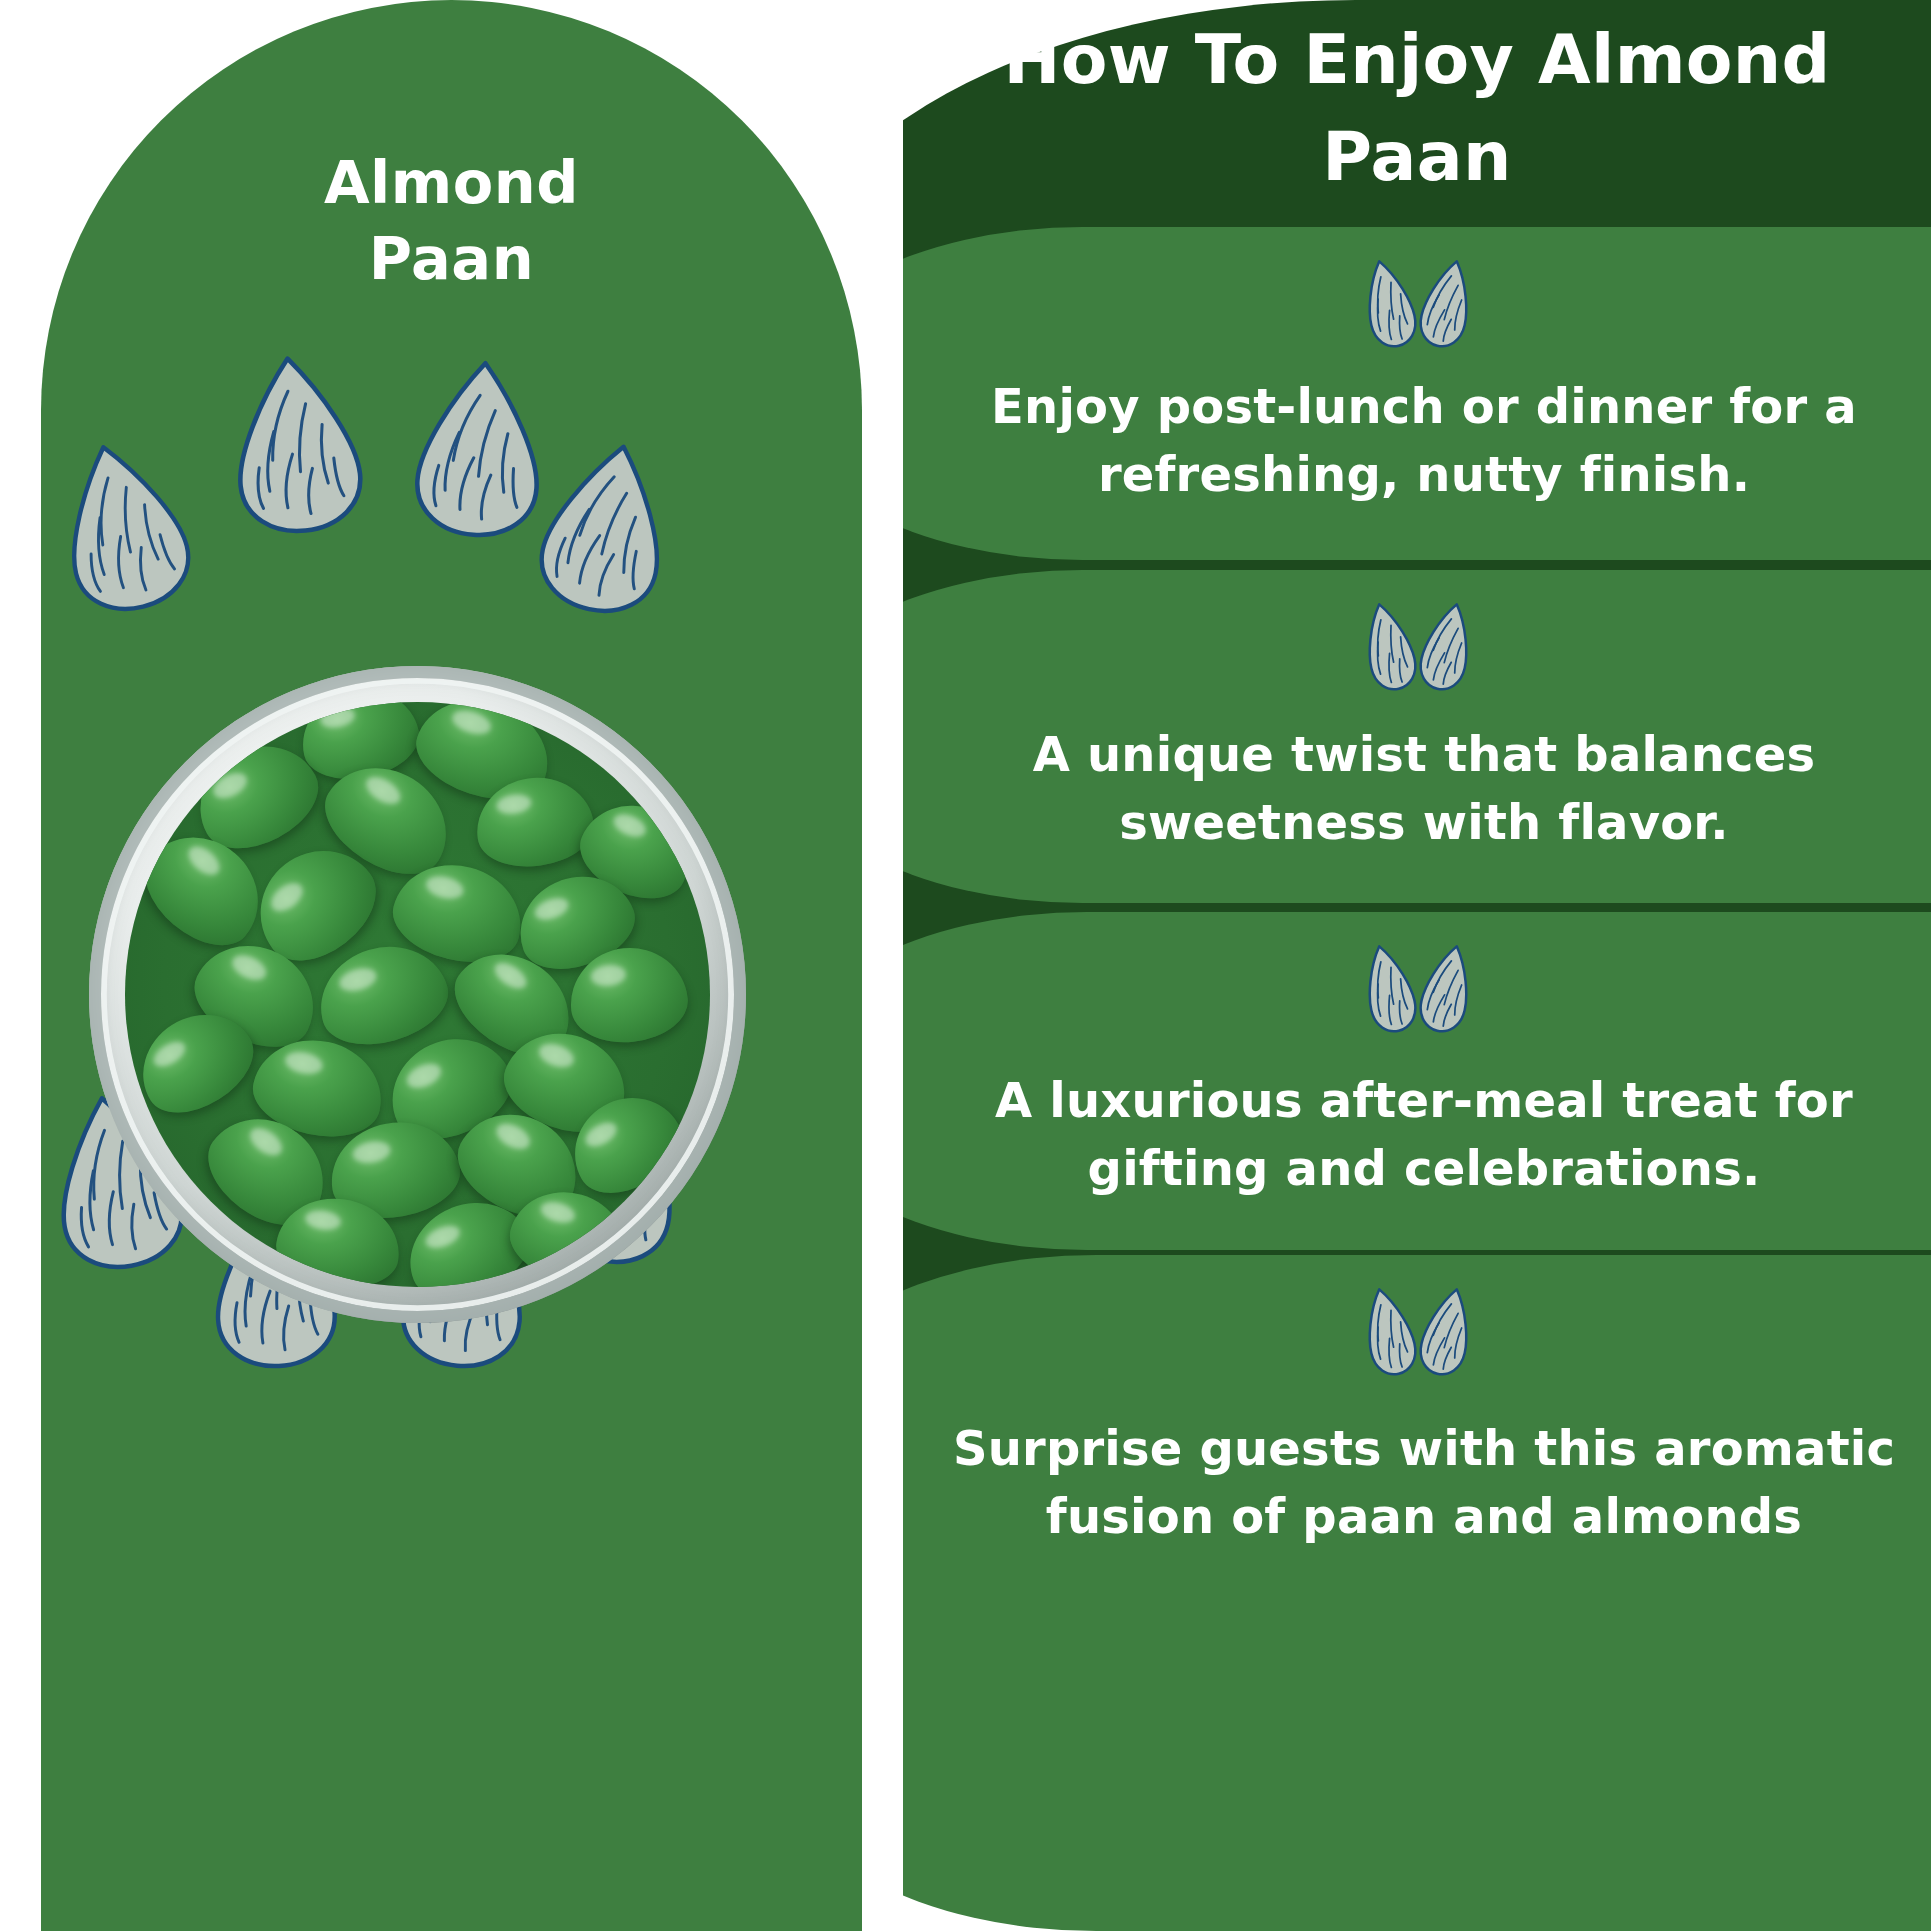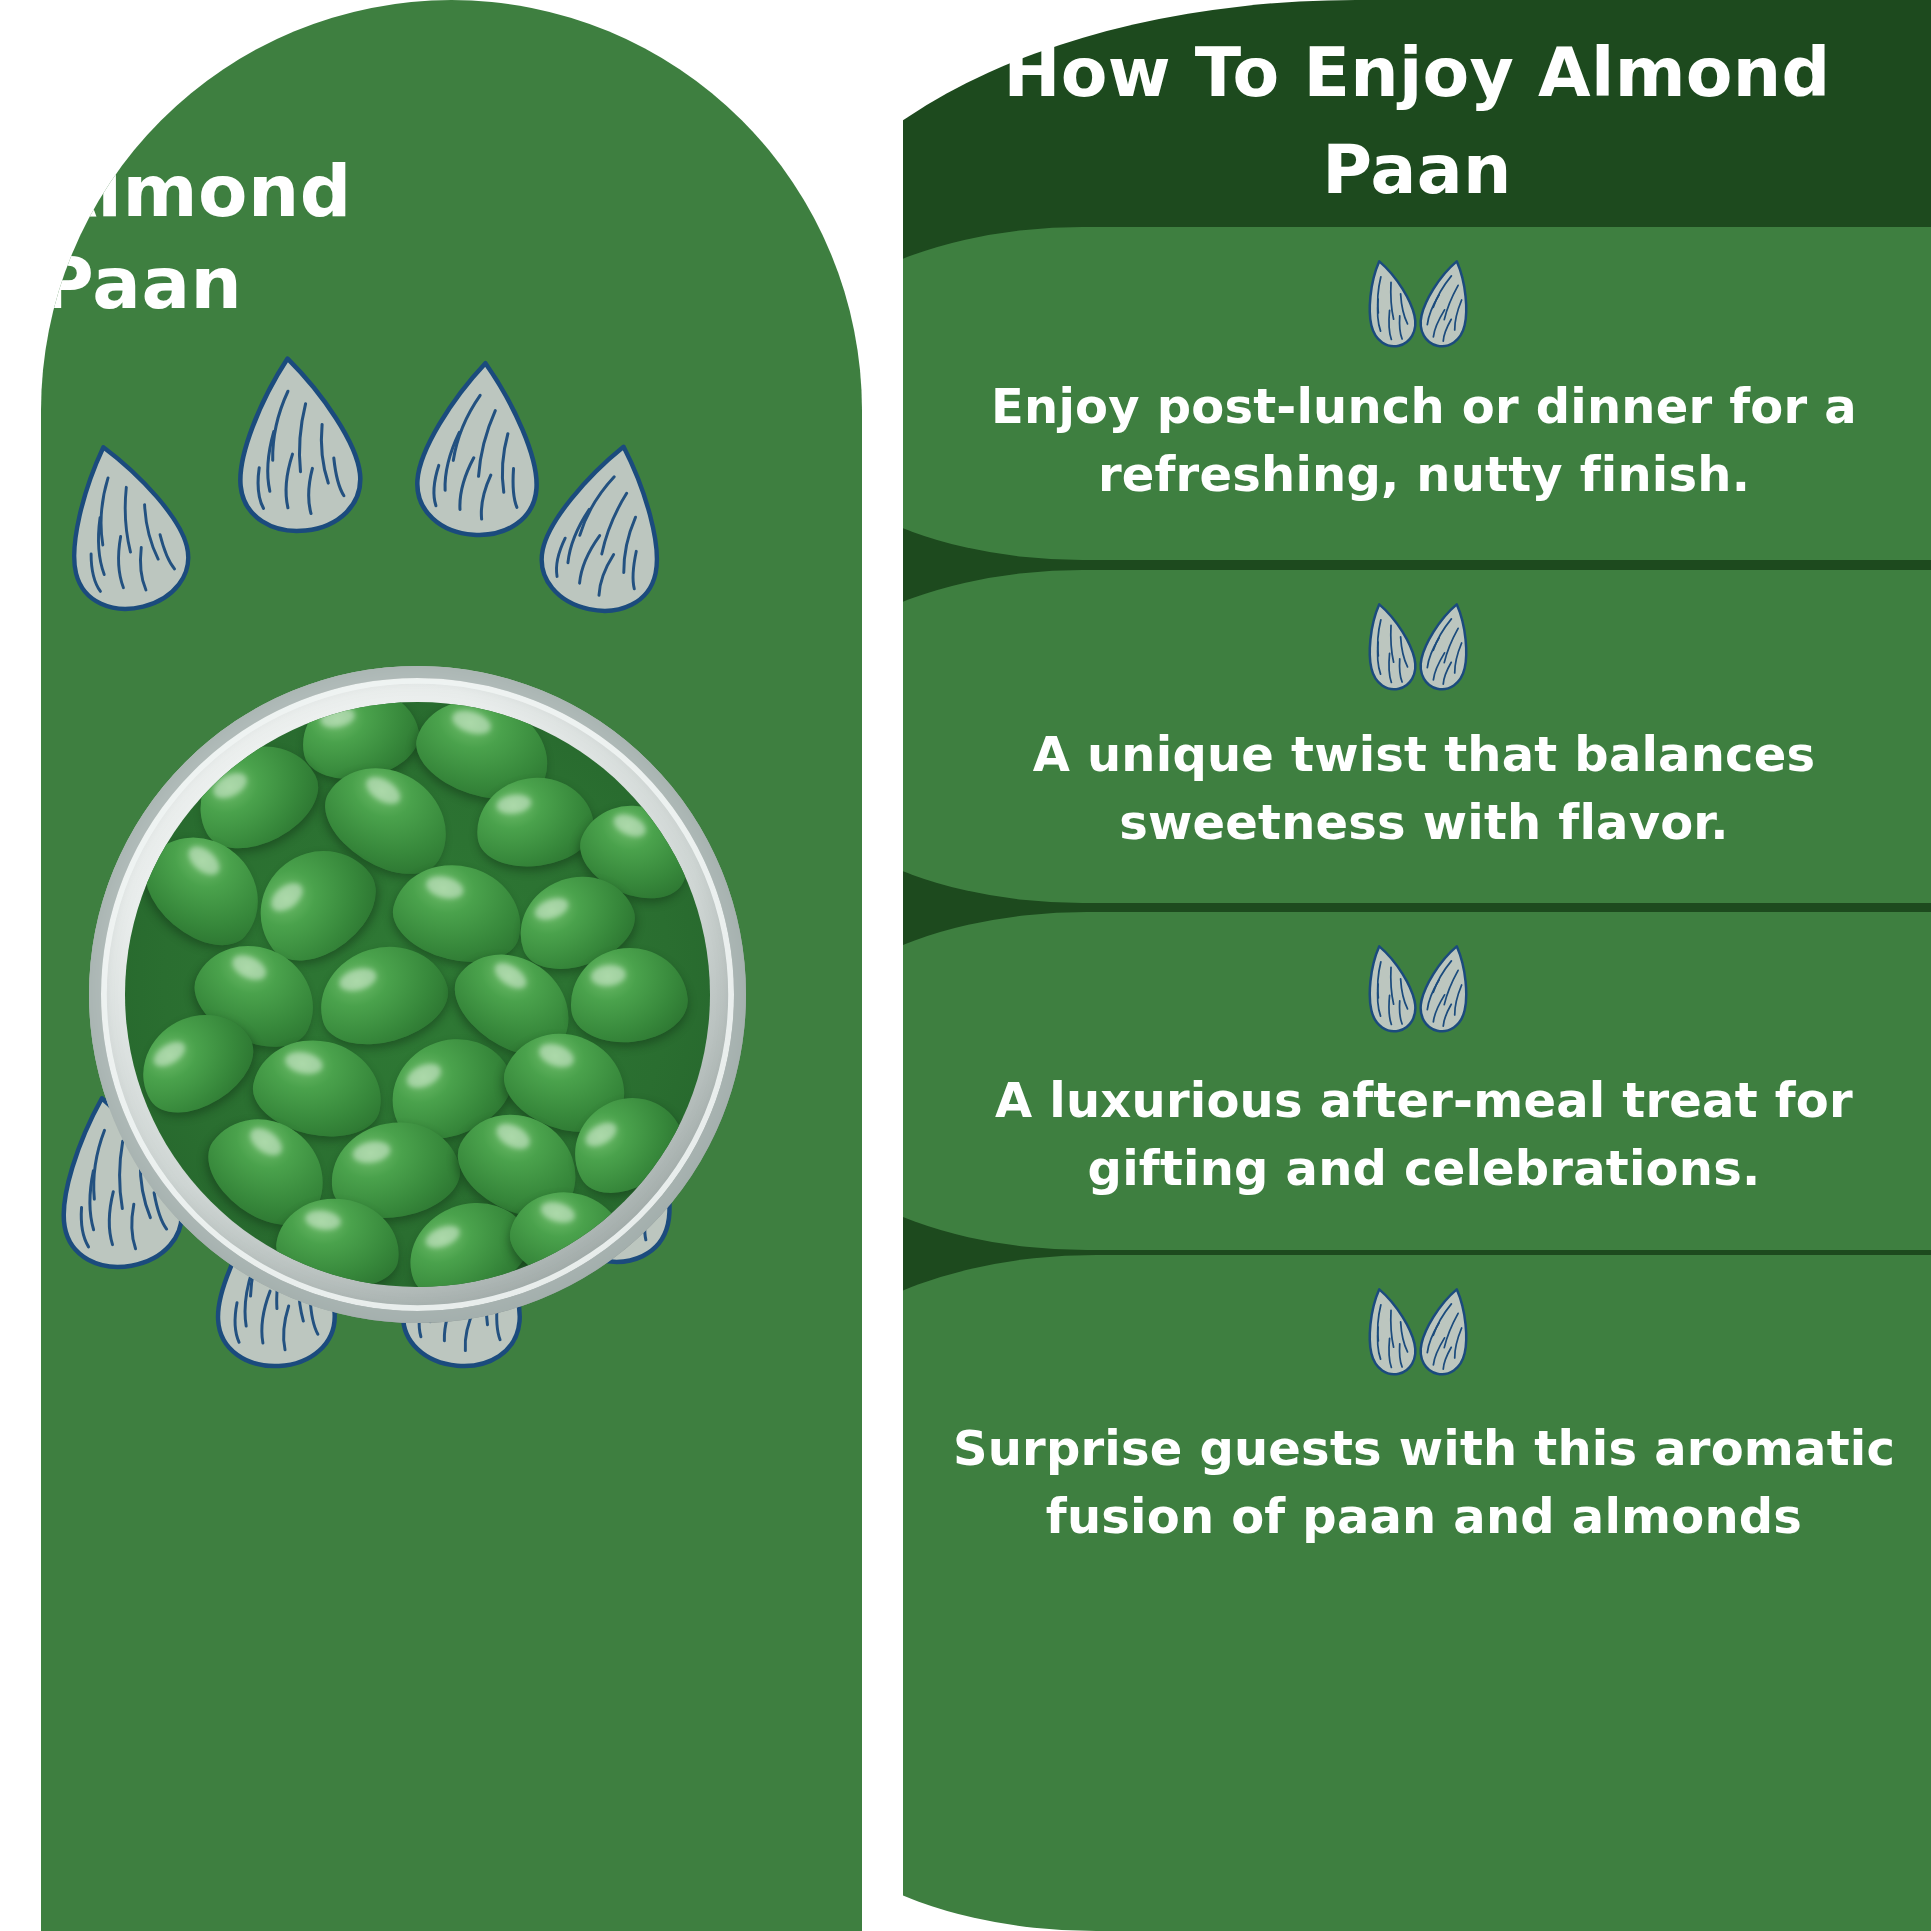--- a/index.html
+++ b/index.html
@@ -27,22 +27,23 @@
     background:#3E7F40;
     border-top-left-radius:415px;
     border-top-right-radius:415px;
     overflow:hidden;
   }
 
   .left-title {
     position:absolute;
     left:0; top:145px;
     width:821px;
+    text-align:center;
     color:#ffffff;
-    font-size:72px;
+    font-size:59px;
     line-height:1.28;
     font-weight:bold;
     letter-spacing:0.5px;
     font-family:"DejaVu Sans", sans-serif;
   }
 
   
   .almond-deco {
     position:absolute;
     pointer-events:none;
@@ -106,21 +107,21 @@
     position:absolute;
     left:-126px; top:0;
     width:1154px; height:1863px;
     background:#1D4A1E;
     border-top-left-radius:579px 319px;
     border-bottom-left-radius:618px 406px;
   }
 
   .right-title {
     position:absolute;
-    left:0; top:25px;
+    left:0; top:12px;
     width:1028px;
     padding:0 17.4px;
     text-align:center;
     color:#ffffff;
     font-size:68px;
     line-height:1.42;
     font-weight:bold;
     letter-spacing:0.3px;
   }
 

